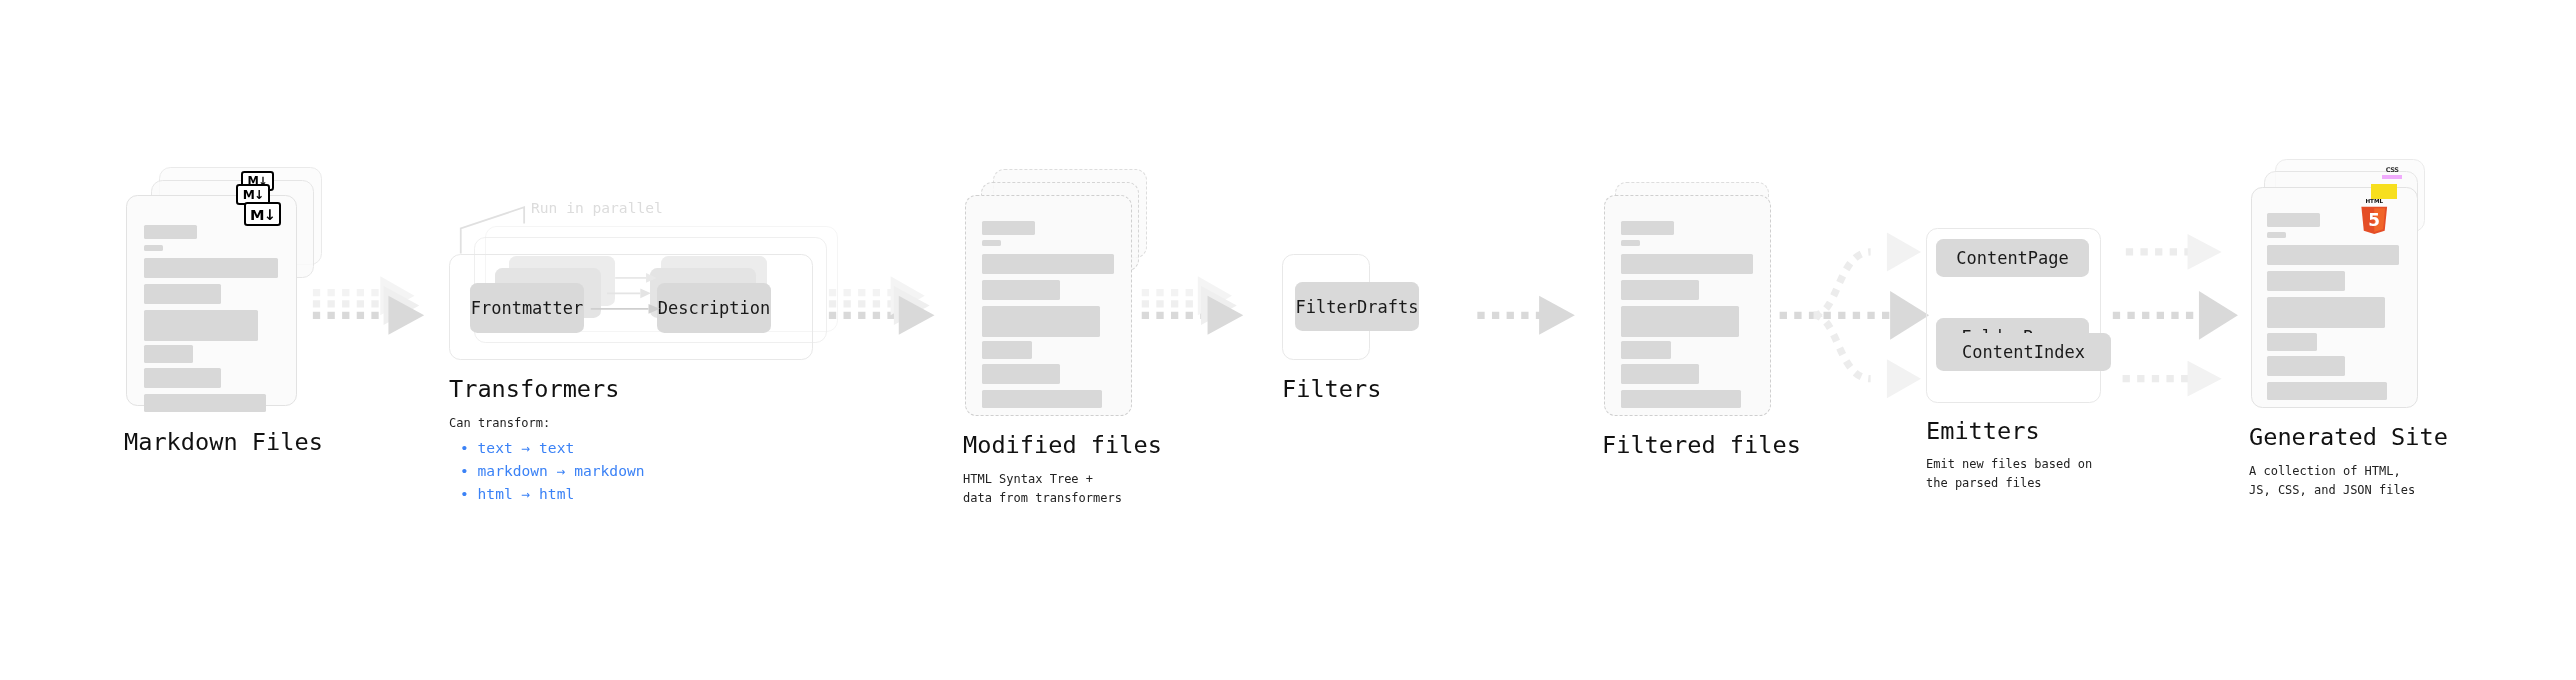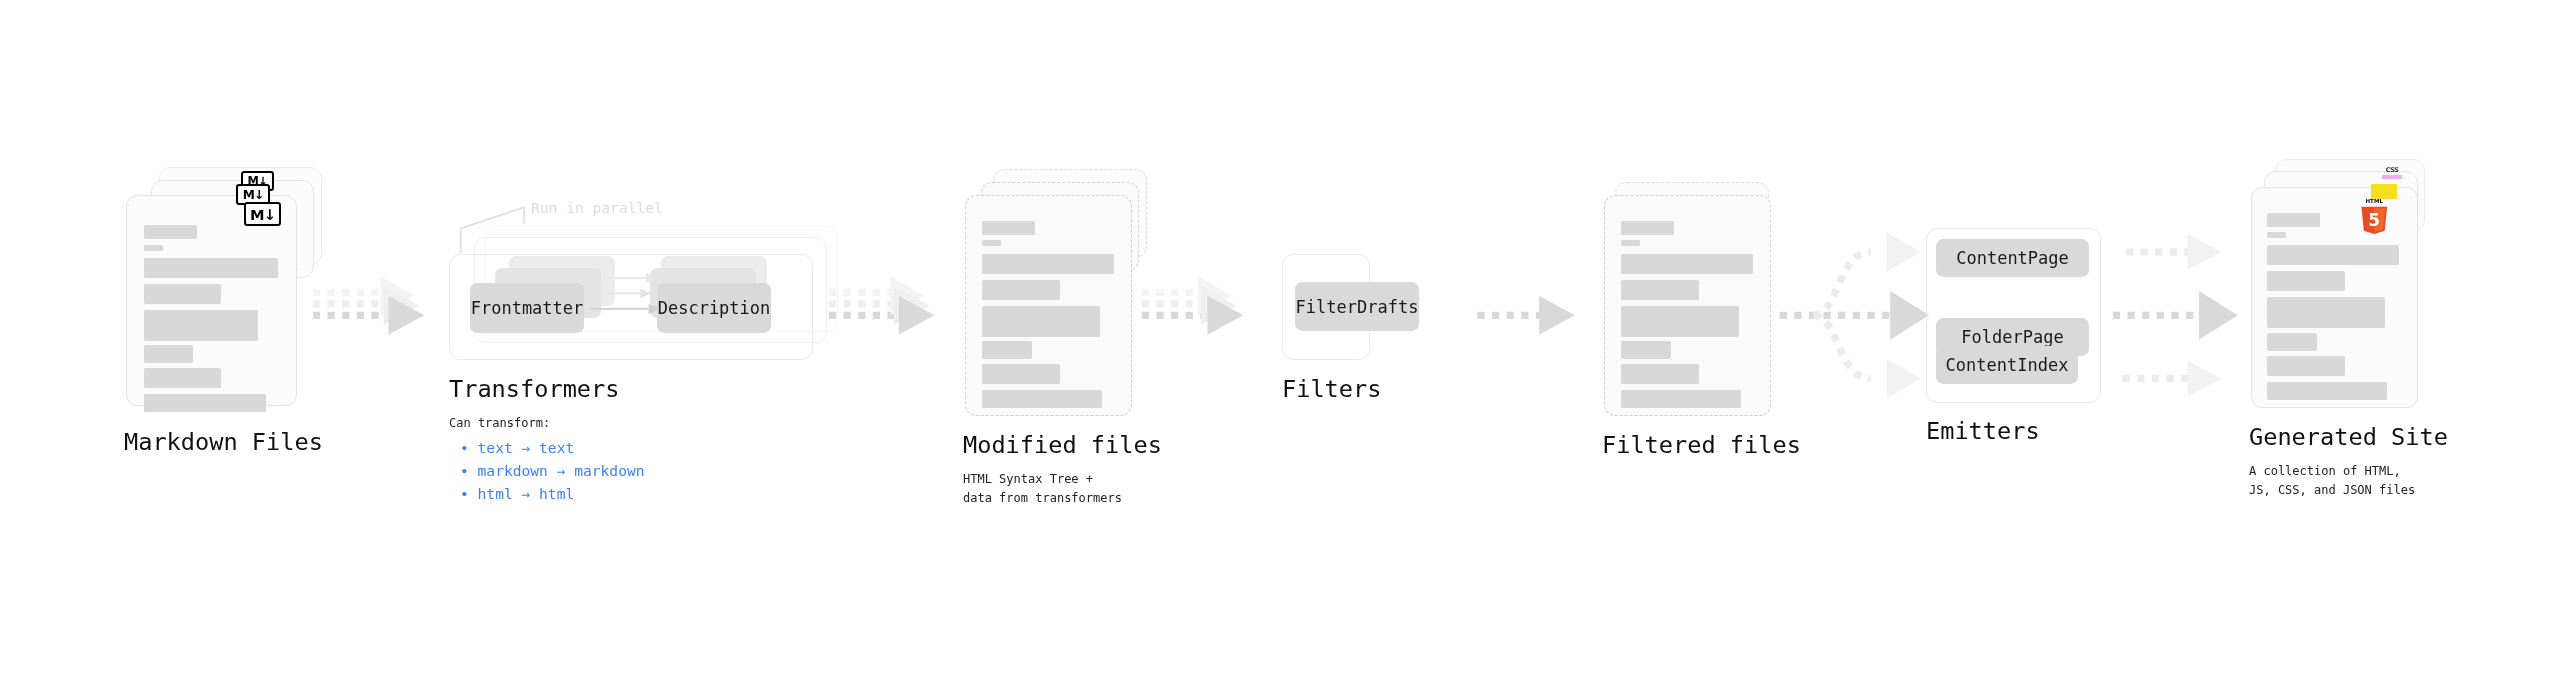--- a/index.html
+++ b/index.html
@@ -257,25 +257,27 @@
     <polygon points="2326,358 2374,388 2326,418" fill="#d9d9d9"></polygon>
   </svg>
 
   <div class="procbox" style="left:1926px; top:228px; width:175px; height:175px;"></div>
   <div class="pill" style="left:1936px; top:239px; width:153px; height:38px;">
     <span>ContentPage</span>
   </div>
   <div class="pill" style="left:1936px; top:286px; width:153px; height:38px;margin-top:32px;">
     <span>FolderPage</span>
   </div>
-  <div class="pill" style="left:1936px; top:333px; width:142px; height:38px;margin-top:13px;">
+  <div class="pill" style="left:1936px; top:333px; width:175px; height:38px;">
     <span>ContentIndex</span>
   </div>
 
   <div class="heading" style="left:1926px; top:417px;">Emitters</div>
+  <div class="sub" style="left:1926px; top:455px;">Emit new files based on
+the parsed files</div>
 
   <svg class="lay" width="2576" height="681" viewBox="0 0 3170 838">
     <g fill="none" stroke-width="9" stroke-dasharray="9 9">
       <path d="M2616,310 L2700,310" stroke="#ececec"></path>
       <path d="M2600,388 L2712,388" stroke="#d9d9d9"></path>
       <path d="M2612,466 L2700,466" stroke="#ececec"></path>
     </g>
     <polygon points="2692,288 2734,310 2692,332" fill="#f2f2f2"></polygon>
     <polygon points="2692,444 2734,466 2692,488" fill="#f2f2f2"></polygon>
     <polygon points="2706,358 2754,388 2706,418" fill="#d9d9d9"></polygon>

